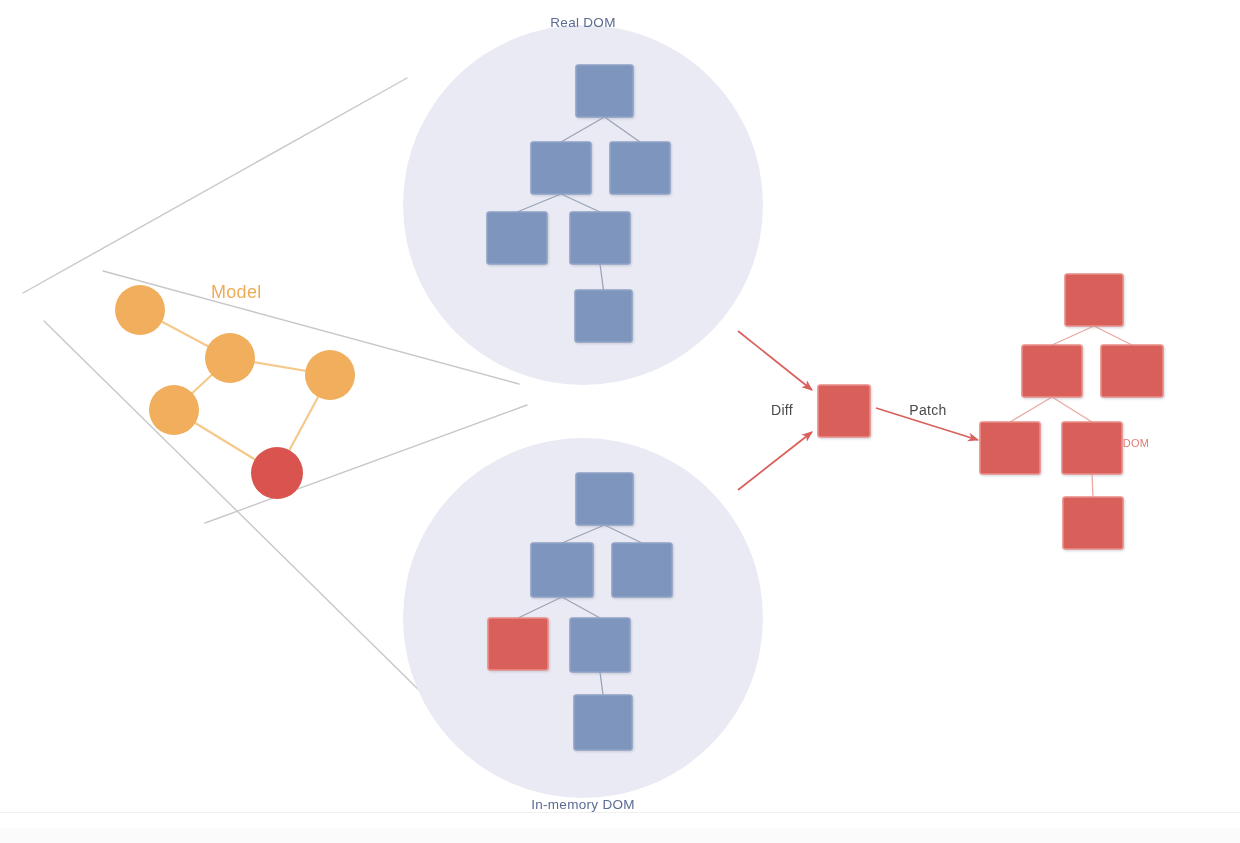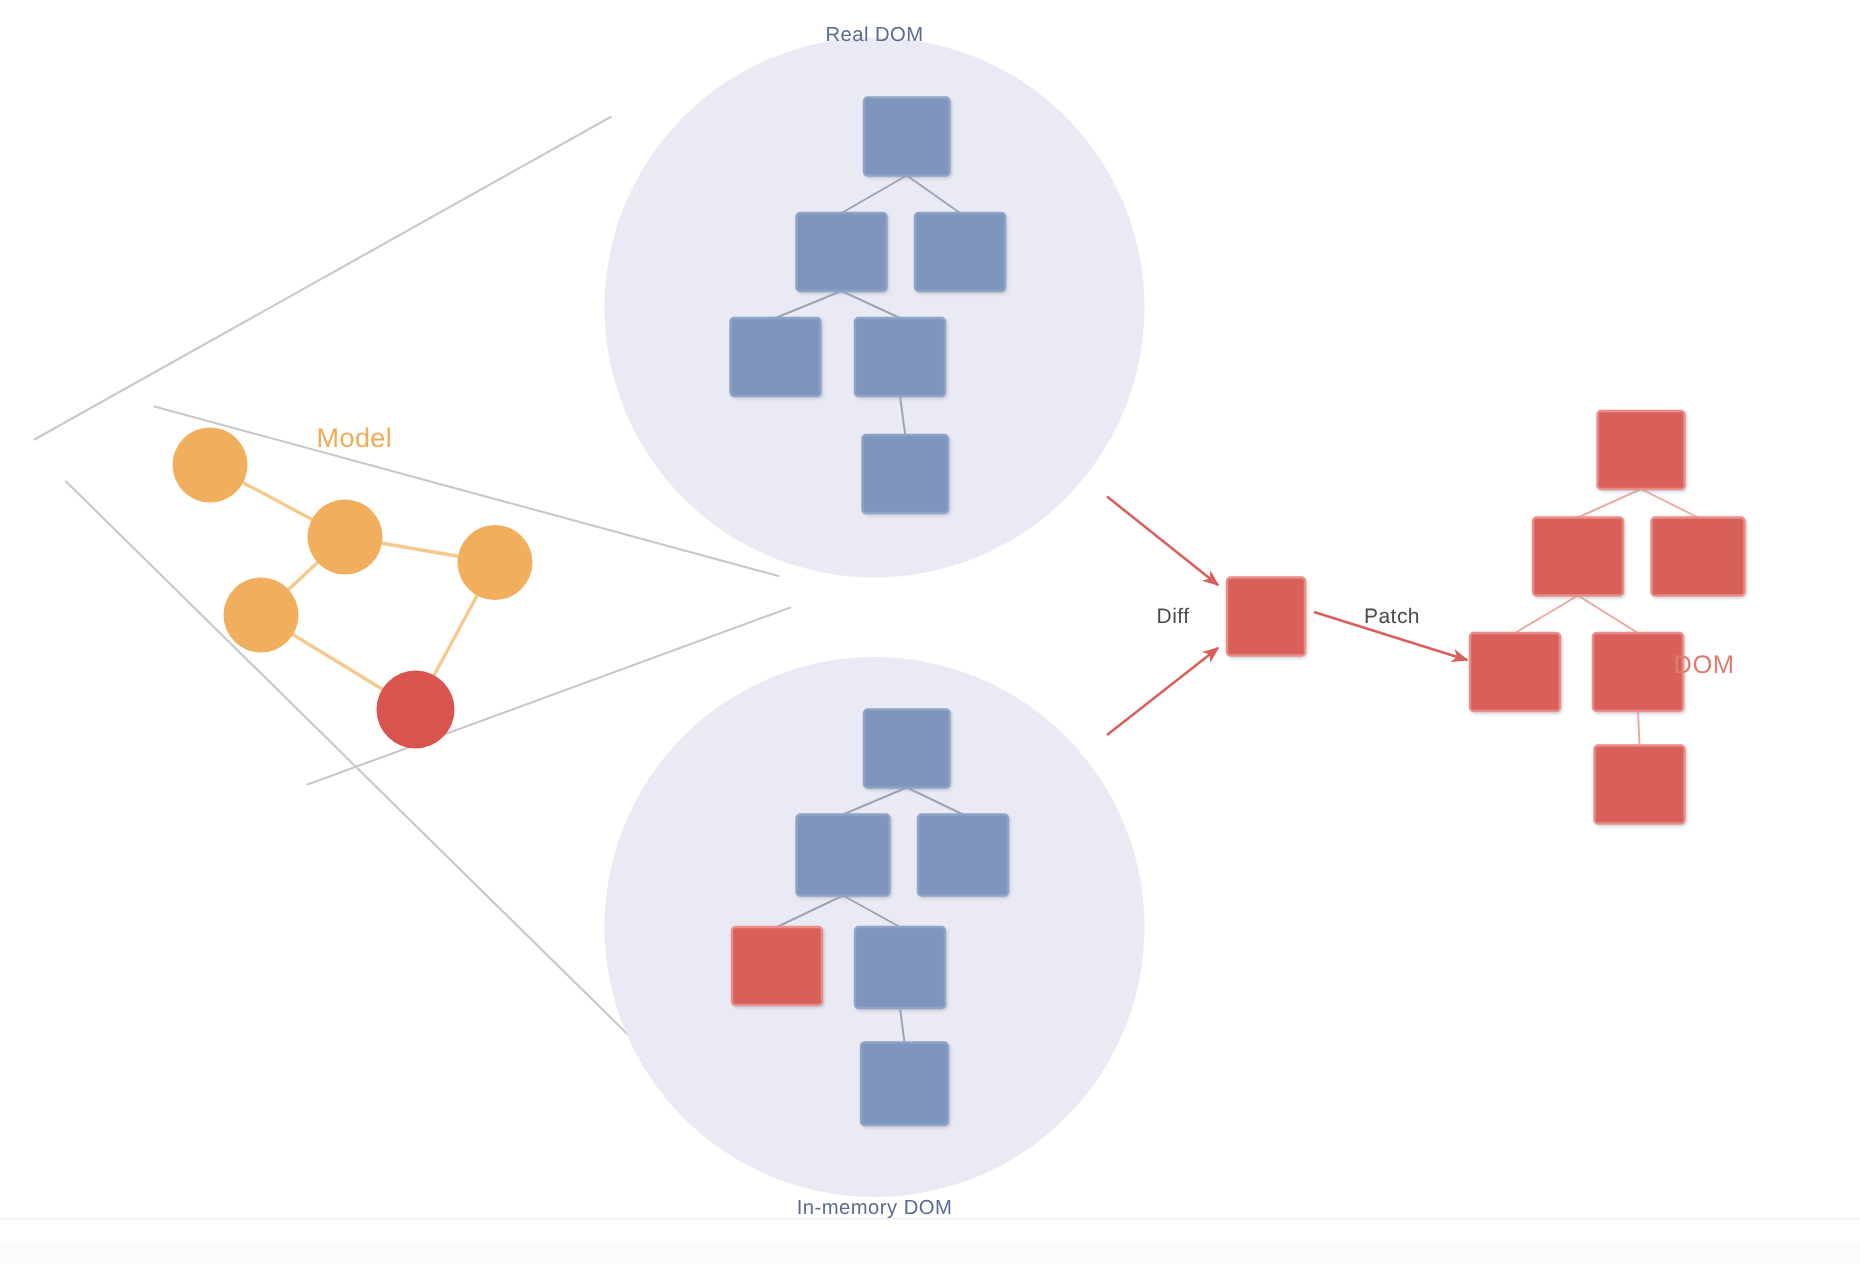--- a/index.html
+++ b/index.html
@@ -42,21 +42,21 @@
   .lbl-model {
     color: #eeac58;
     font-size: 18px;
   }
   .lbl-flow {
     color: #4a4a4a;
     font-size: 14px;
   }
   .lbl-dom-right {
     color: #e07b72;
-    font-size: 17px;
+    font-size: 11px;
   }
   .bottom-rule {
     position: absolute;
     left: 0;
     width: 1240px;
     height: 1px;
     background: #f1f1f2;
   }
   .footer-band {
     position: absolute;

